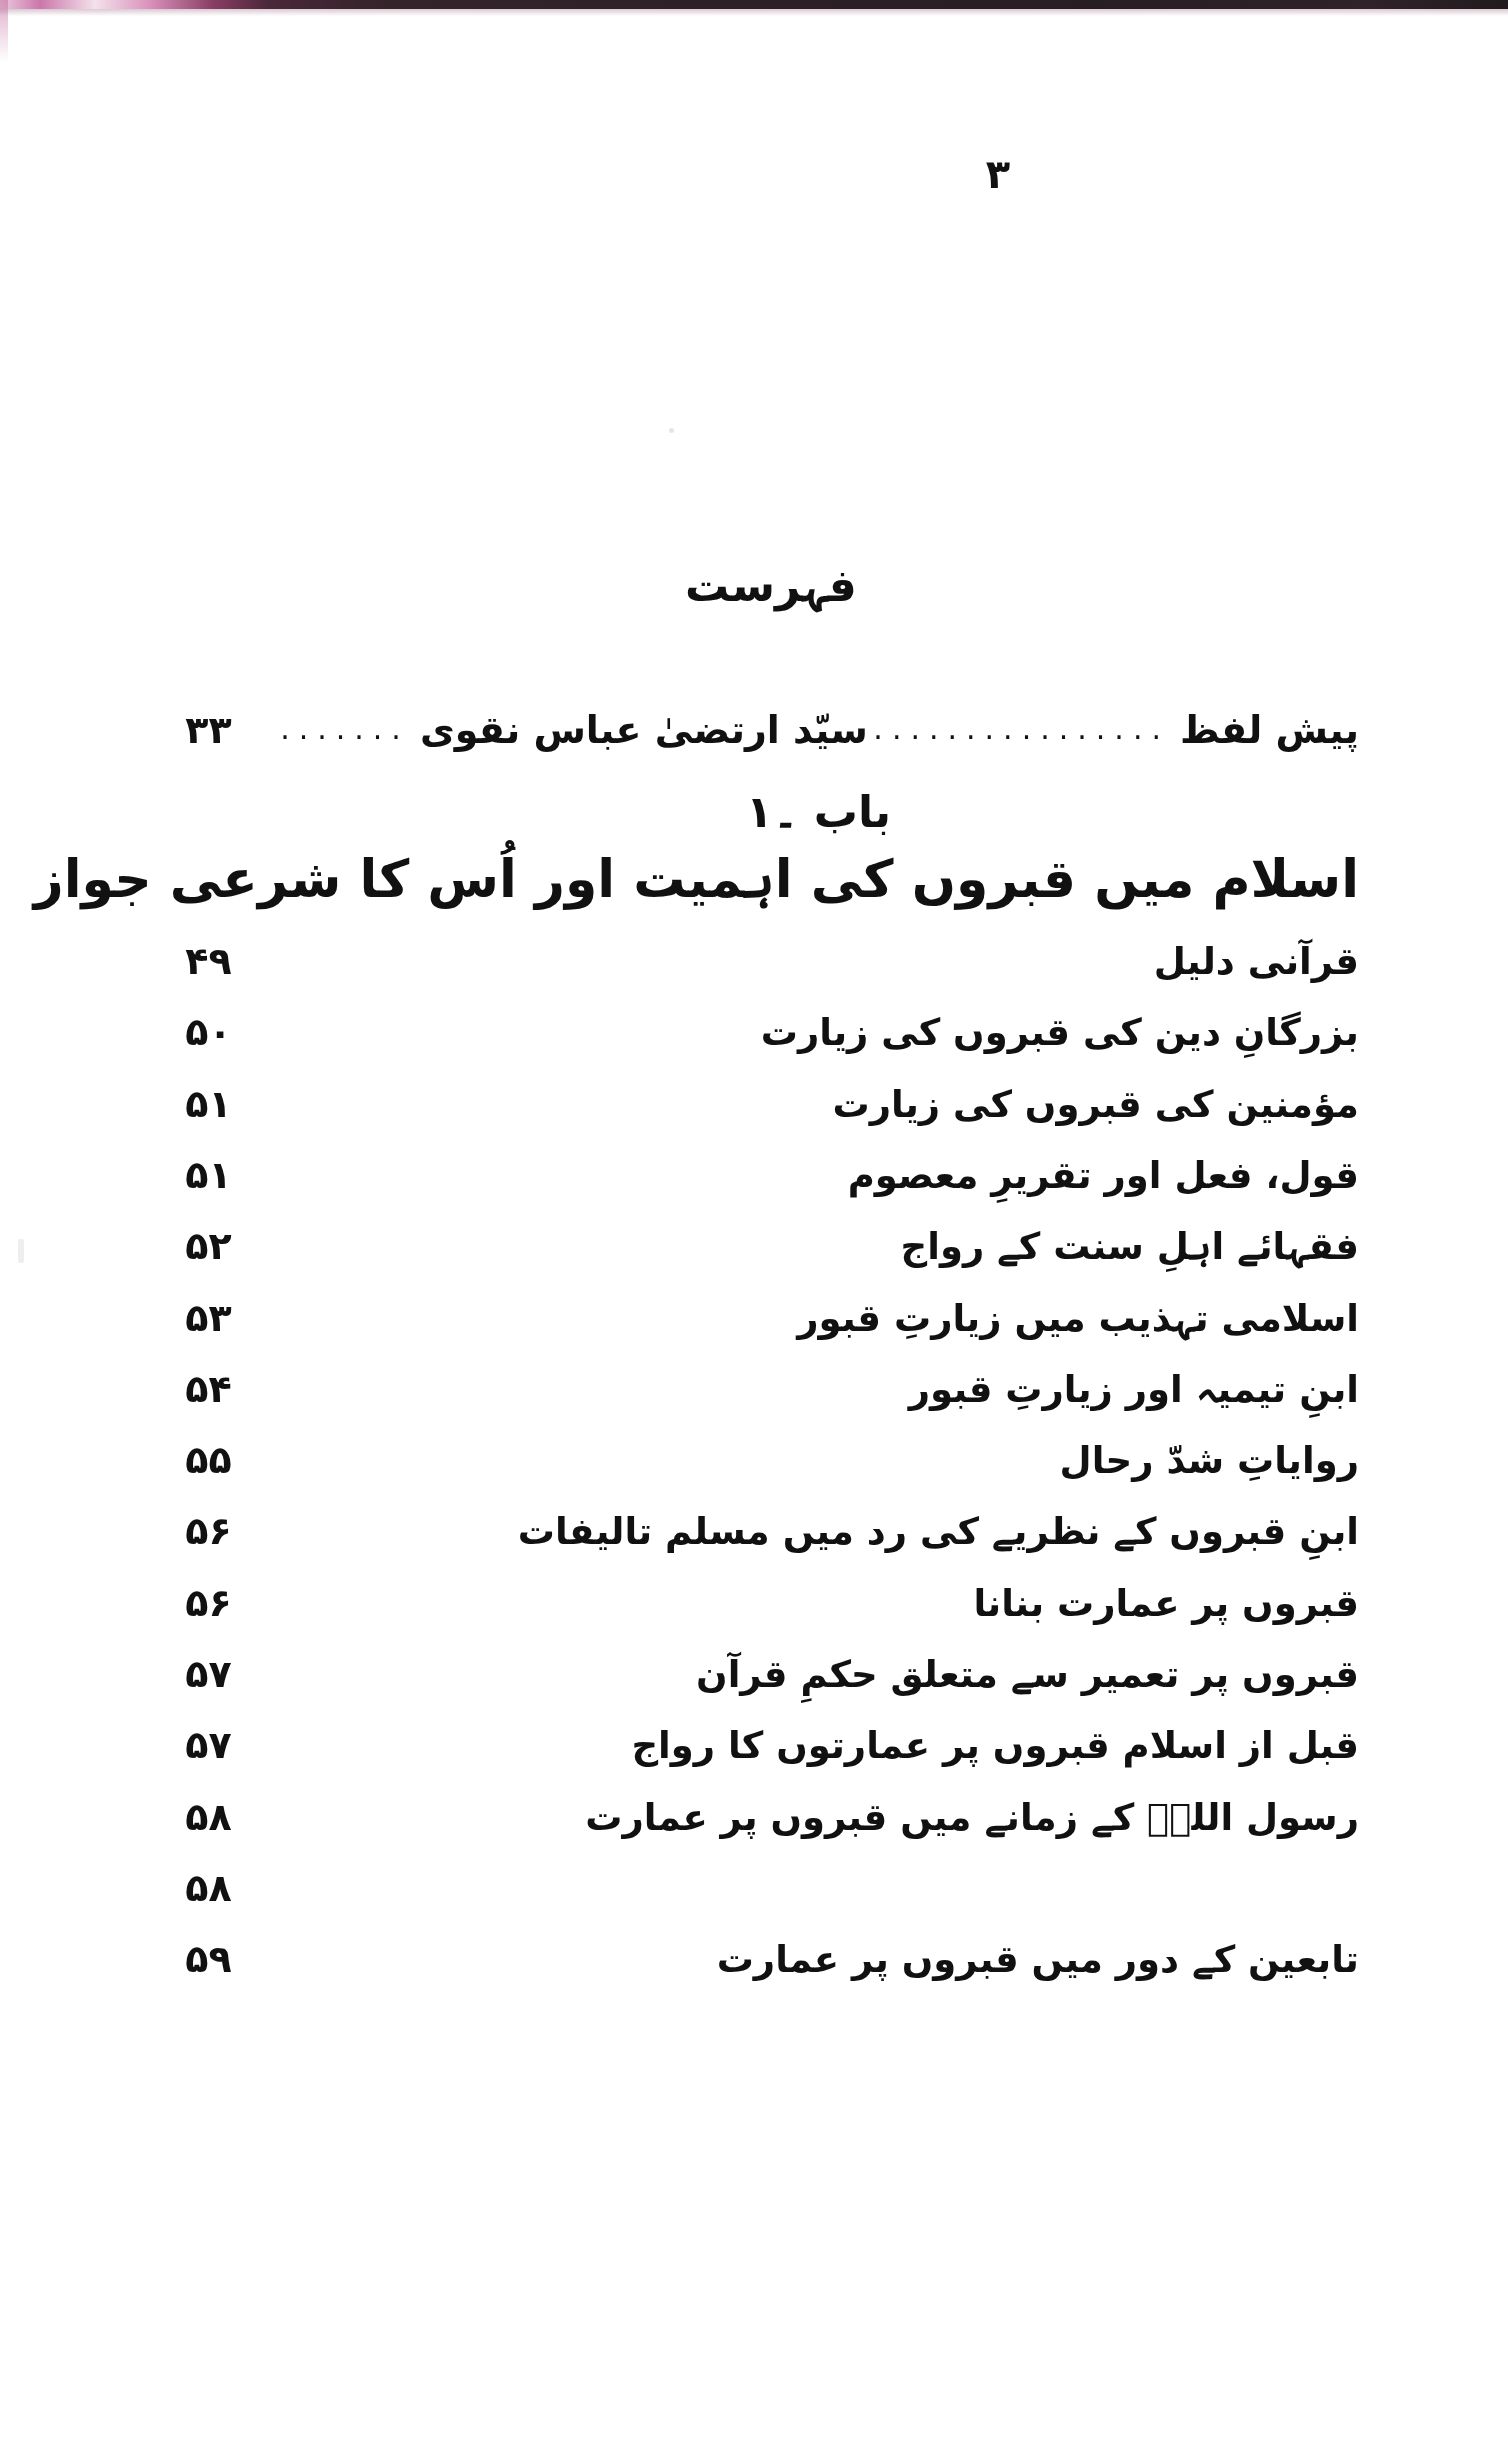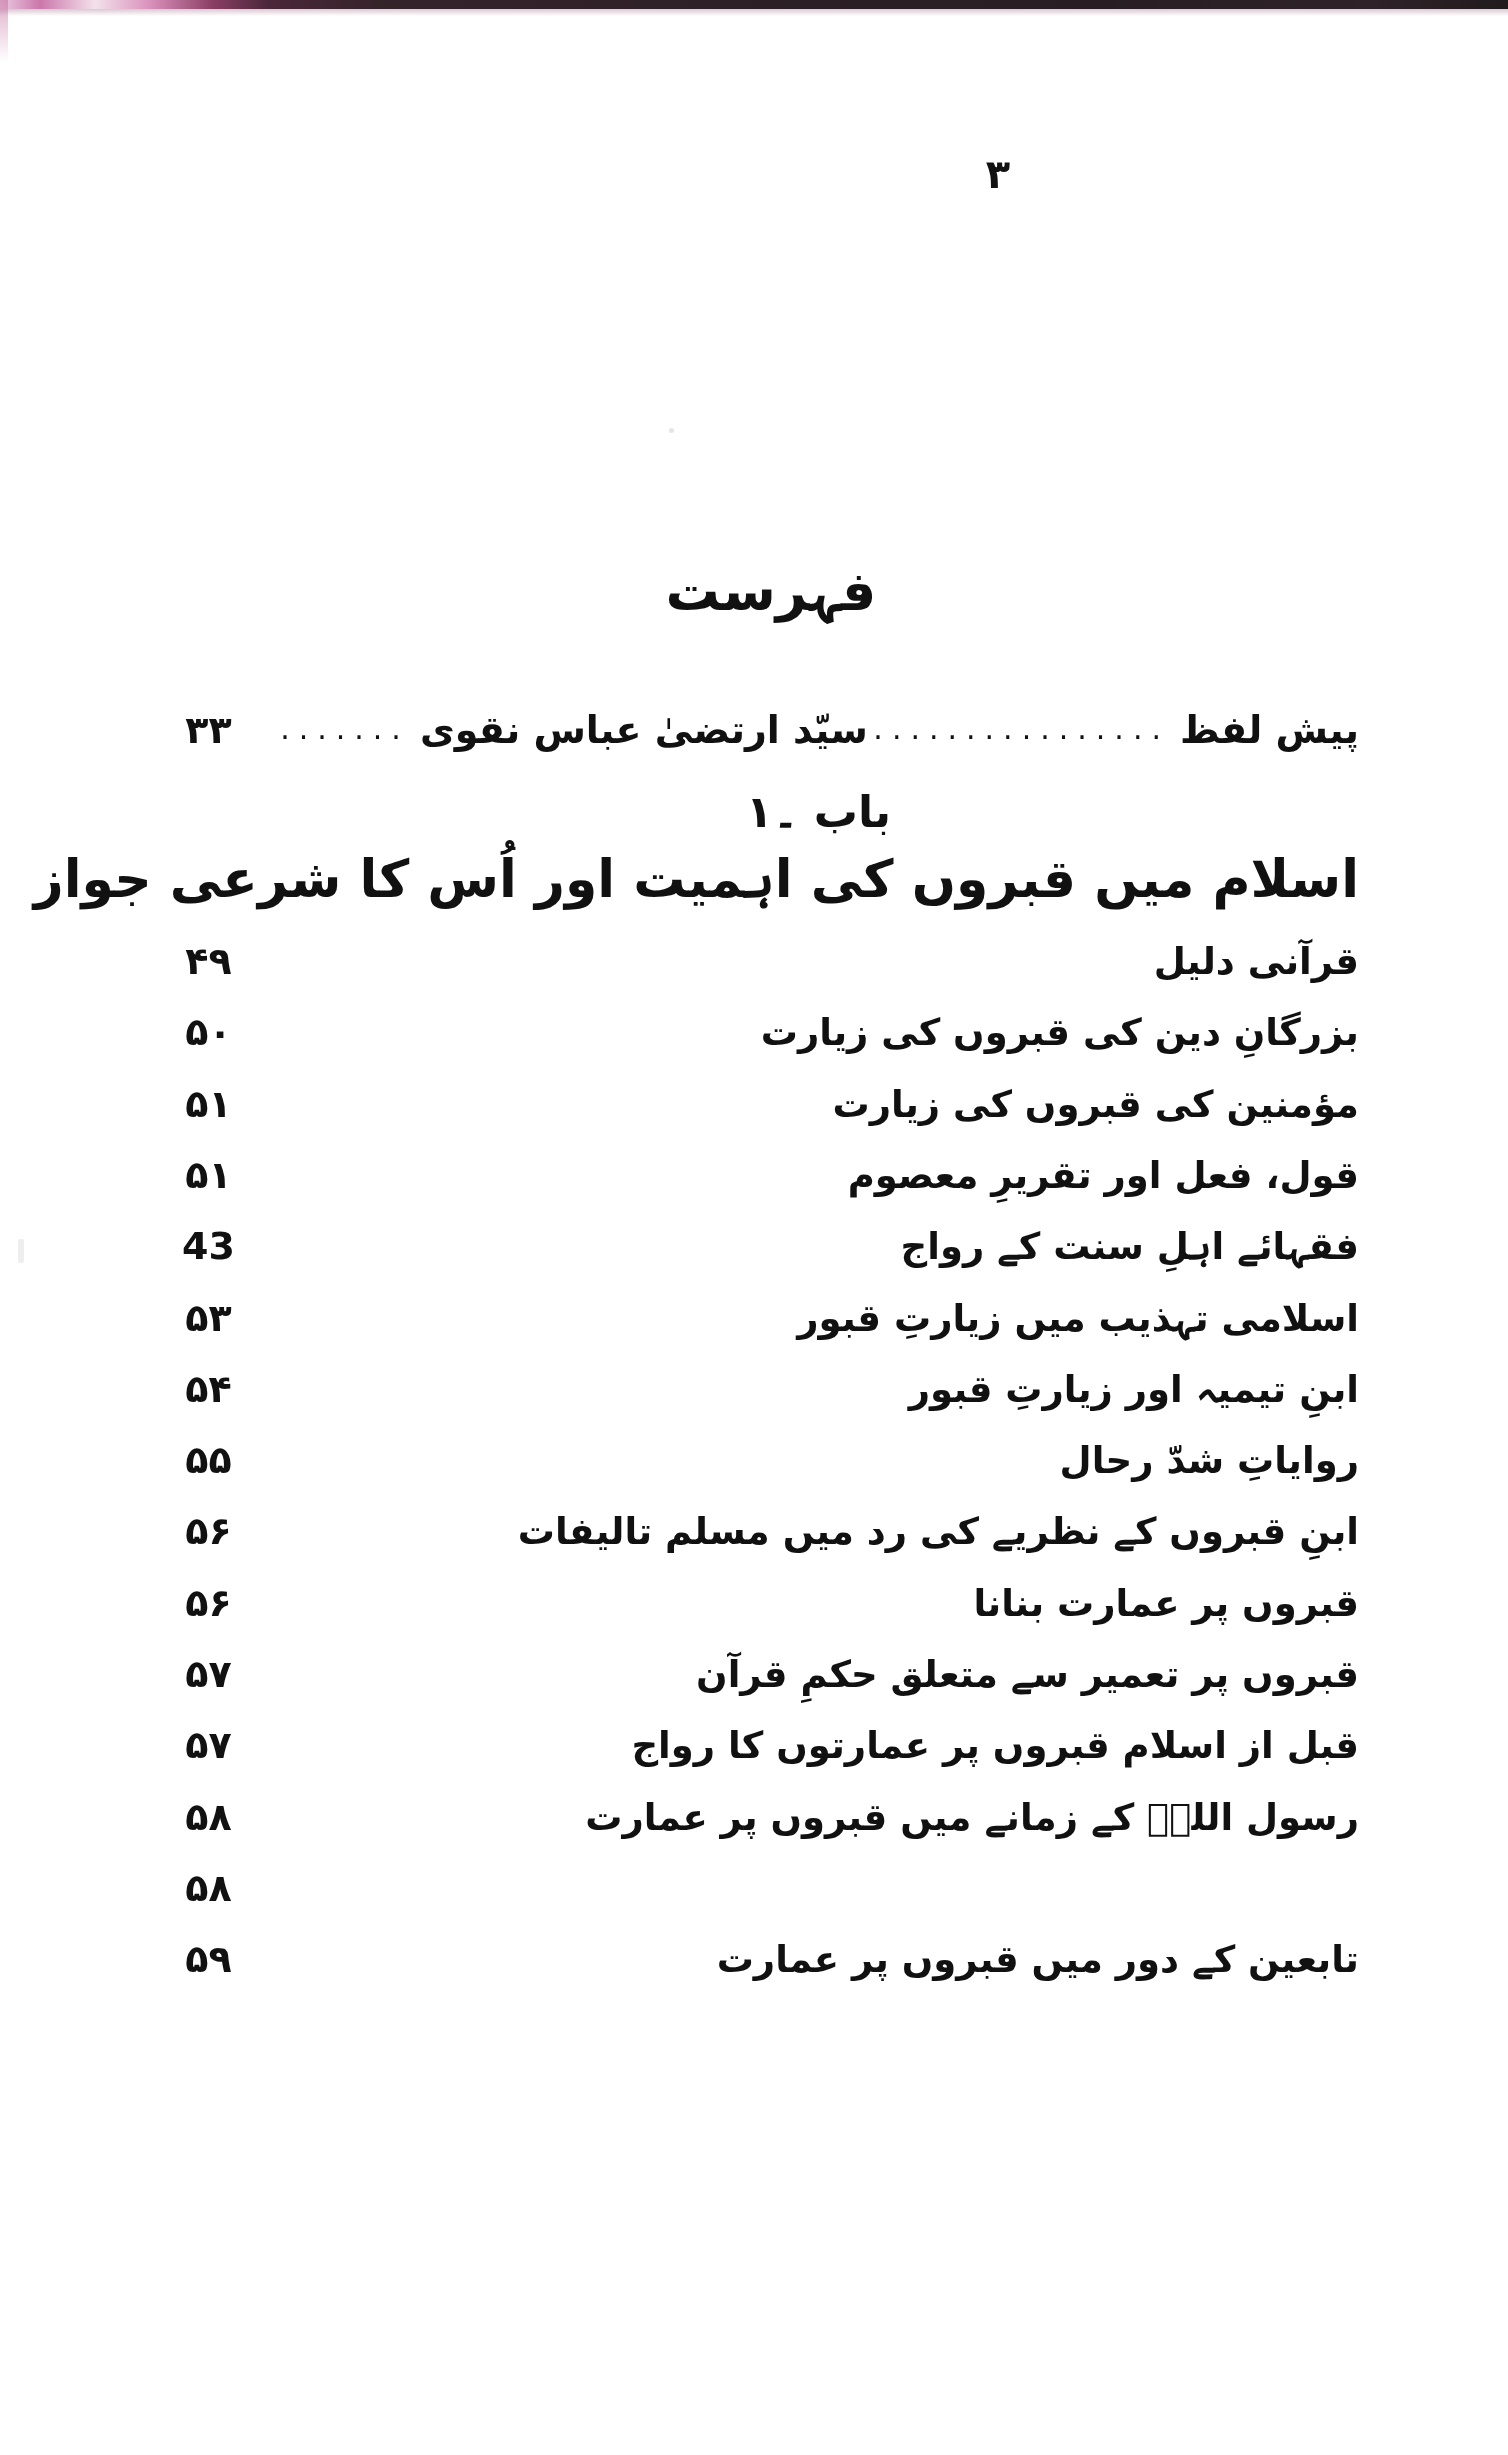--- a/index.html
+++ b/index.html
@@ -77,21 +77,21 @@
   }
   .folio span { display: inline-block; transform: translateX(244px); }
 
   
   .doc-title {
     position: absolute;
     top: 562px;
     left: 0;
     width: 1402px;
     text-align: center;
-    font-size: 54px;
+    font-size: 44px;
     font-weight: 700;
     line-height: 1.1;
     letter-spacing: 6px;
   }
   .doc-title span { display: inline-block; transform: translateX(70px); }
 
   
   .toc {
     position: absolute;
     top: 697px;
@@ -223,21 +223,21 @@
       <span class="entry-page">۵۱</span>
     </div>
     <div class="toc-row row-plain">
       <span class="entry-title">قول، فعل اور تقریرِ معصوم</span>
       <span class="spacer"></span>
       <span class="entry-page">۵۱</span>
     </div>
     <div class="toc-row row-plain">
       <span class="entry-title">فقہائے اہلِ سنت کے رواج</span>
       <span class="spacer"></span>
-      <span class="entry-page">43</span>
+      <span class="entry-page">۵۲</span>
     </div>
     <div class="toc-row row-plain">
       <span class="entry-title">اسلامی تہذیب میں زیارتِ قبور</span>
       <span class="spacer"></span>
       <span class="entry-page">۵۳</span>
     </div>
     <div class="toc-row row-plain">
       <span class="entry-title">ابنِ تیمیہ اور زیارتِ قبور</span>
       <span class="spacer"></span>
       <span class="entry-page">۵۴</span>

